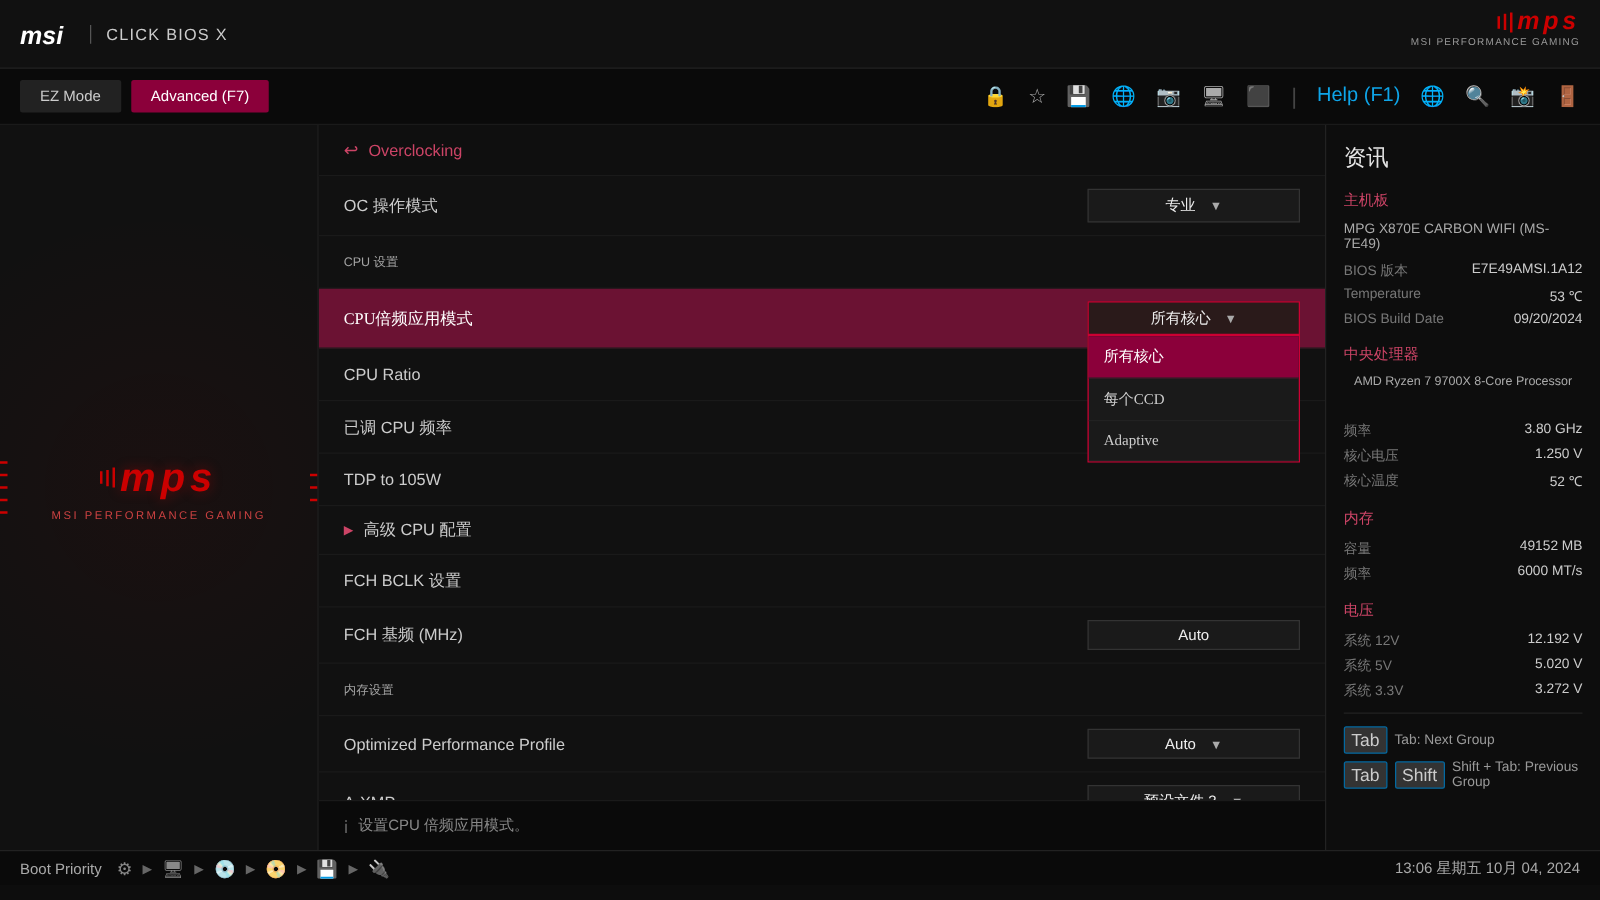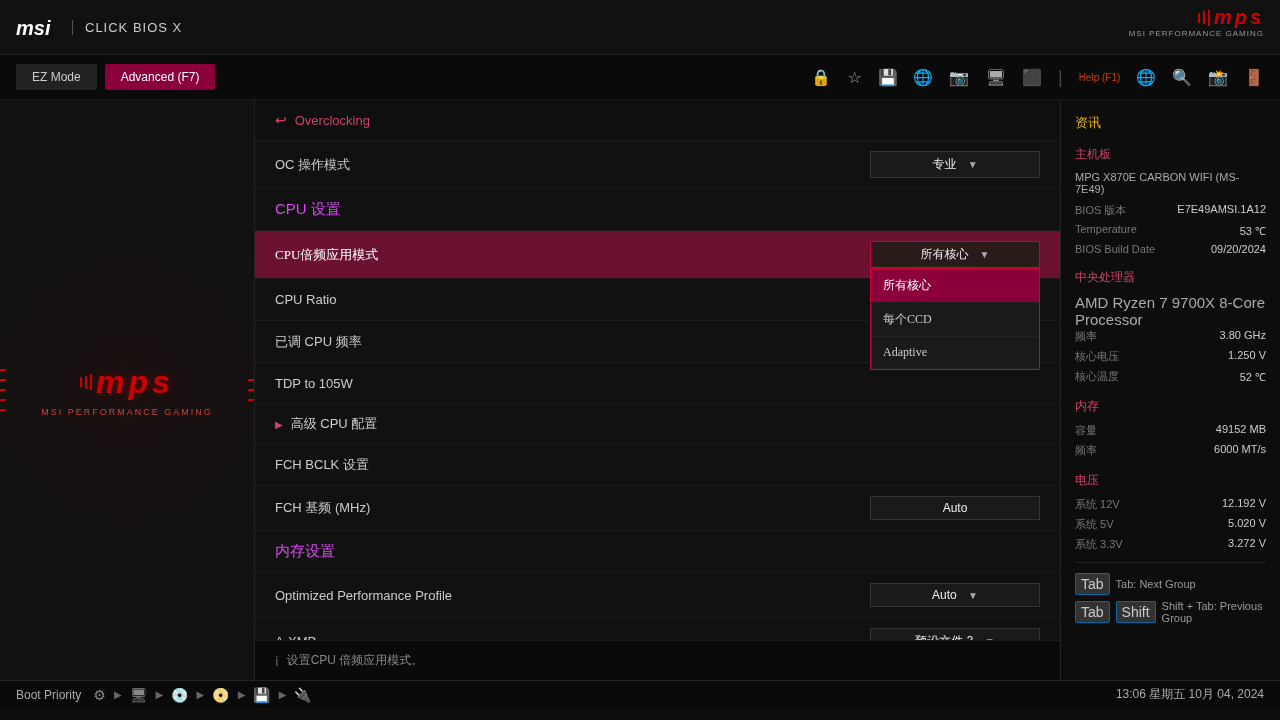--- a/index.html
+++ b/index.html
@@ -80,22 +80,22 @@
       display: flex;
       align-items: center;
       gap: 16px;
     }
     .nav-icon {
       color: #aaa;
       font-size: 16px;
       cursor: pointer;
     }
     .help-text {
-      color: #c2410c;
-      font-size: 10px;
+      color: #0ea5e9;
+      font-size: 16px;
     }
     .nav-divider {
       color: #444;
       font-size: 18px;
     }
 
     
     .main-layout {
       display: flex;
       width: 100%;
@@ -194,22 +194,22 @@
     }
     .setting-row.highlighted {
       background: #6b1233;
       font-family: Liberation Serif, serif;
     }
     .setting-label {
       color: #ccc;
       font-size: 13px;
     }
     .setting-section-label {
-      color: #d946ef;
-      font-size: 15px;
+      color: #a3a3a3;
+      font-size: 10px;
     }
     .setting-value-box {
       background: #1a1a1a;
       border: 1px solid #333;
       color: #eee;
       font-size: 12px;
       padding: 4px 12px;
       min-width: 170px;
       text-align: center;
       cursor: pointer;
@@ -280,22 +280,22 @@
     
     .info-panel {
       width: 220px;
       background: #0d0d0d;
       border-left: 1px solid #222;
       padding: 14px;
       font-size: 11px;
       overflow-y: auto;
     }
     .info-title {
-      color: #eab308;
-      font-size: 13px;
+      color: #e5e5e5;
+      font-size: 18px;
       margin-bottom: 14px;
     }
     .info-section-title {
       color: #cc4466;
       font-size: 12px;
       margin-bottom: 8px;
       margin-top: 14px;
     }
     .info-row {
       display: flex;
@@ -567,21 +567,21 @@
     <div class="info-row">
       <span class="info-key">Temperature</span>
       <span class="info-val">53 ℃</span>
     </div>
     <div class="info-row">
       <span class="info-key">BIOS Build Date</span>
       <span class="info-val">09/20/2024</span>
     </div>
 
     <div class="info-section-title">中央处理器</div>
-    <div style="color:#aaa; font-size:15px; margin-bottom:1px;">AMD Ryzen 7 9700X 8-Core Processor</div>
+    <div style="color:#aaa; font-size:10px; margin-bottom:26px;text-align:center;">AMD Ryzen 7 9700X 8-Core Processor</div>
 
     <div class="info-row">
       <span class="info-key">频率</span>
       <span class="info-val">3.80 GHz</span>
     </div>
     <div class="info-row">
       <span class="info-key">核心电压</span>
       <span class="info-val">1.250 V</span>
     </div>
     <div class="info-row">

